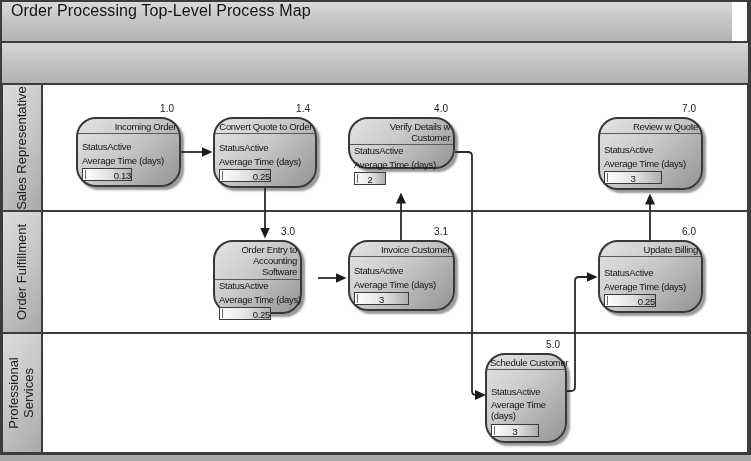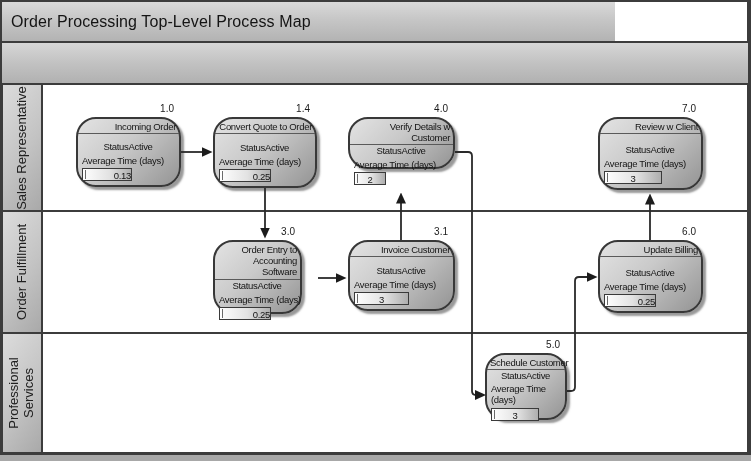--- a/index.html
+++ b/index.html
@@ -5,23 +5,23 @@
   html,body{margin:0;padding:0;background:#ffffff;}
   .stage{
     position:relative;width:751px;height:461px;overflow:hidden;
     font-family:"Liberation Sans", sans-serif;color:#1a1a1a;background:#ffffff;
     -webkit-font-smoothing:antialiased;
   }
   
   .hborder{position:absolute;left:0;width:751px;background:#3c3c3c;}
   .vborder{position:absolute;top:0;background:#3c3c3c;}
   .titlebar{
-    position:absolute;left:2px;top:2px;width:613px;height:39px;
+    position:absolute;left:2px;top:2px;width:730px;height:39px;
     background:linear-gradient(180deg,#d9d9d9 0%,#c6c6c6 45%,#b3b3b3 100%);
-    display:flex;align-items:center;padding-left:9px;box-sizing:border-box;
+    display:flex;padding-left:9px;box-sizing:border-box;
     font-size:16px;color:#141414;letter-spacing:0.1px;
   }
   .band2{
     position:absolute;left:2px;top:43px;width:746px;height:40px;
     background:linear-gradient(180deg,#d6d6d6 0%,#c2c2c2 50%,#b1b1b1 100%);
   }
   .lane-cell{
     position:absolute;left:3px;width:38px;
     background:linear-gradient(125deg,#dcdcdc 0%,#c3c3c3 55%,#a9a9a9 100%);
   }
@@ -39,21 +39,21 @@
     box-shadow:3px 3px 2px rgba(70,70,70,0.55);
     display:flex;flex-direction:column;
     font-size:9.5px;letter-spacing:-0.3px;color:#141414;
   }
   .ptitle{
     text-align:right;padding:2px 3px 1px 3px;border-bottom:1px solid #5a5a5a;
     line-height:1.18;white-space:nowrap;
   }
   .ptitle.twoline{white-space:normal;}
   .pbody{flex:1;display:flex;flex-direction:column;justify-content:flex-end;padding:0 5px 4px 4px;}
-  .prow{display:flex;justify-content:center;white-space:nowrap;}
+  .prow{display:flex;justify-content:flex-start;white-space:nowrap;}
   .pavg{margin-top:3px;white-space:nowrap;}
   .pavg.wrap{white-space:normal;line-height:1.15;}
   .pval{
     position:relative;margin-top:2px;height:13px;line-height:13px;box-sizing:border-box;
     border:1px solid #3a3a3a;
     background:linear-gradient(90deg,#ffffff 0%,#e2e2e2 55%,#aeaeae 100%);
   }
   .pval::before{content:"";position:absolute;left:2px;top:1px;bottom:1px;width:1px;background:#6a6a6a;}
   .val-left{text-align:right;padding-left:23px;}
   .val-center{text-align:center;}
@@ -127,21 +127,21 @@
         <span>Status</span>
         <span>Active</span>
       </div>
       <div class="pavg">Average Time (days)</div>
       <div class="pval val-center" style="width:32px;">2</div>
     </div>
   </div>
 
   <div class="pbox" style="left:598px;top:117px;width:105px;height:73px;">
     <div class="pnum">7.0</div>
-    <div class="ptitle">Review w Client</div>
+    <div class="ptitle">Review w Quote</div>
     <div class="pbody">
       <div class="prow">
         <span>Status</span>
         <span>Active</span>
       </div>
       <div class="pavg">Average Time (days)</div>
       <div class="pval val-center" style="width:58px;">3</div>
     </div>
   </div>
 
@@ -177,21 +177,21 @@
     <div class="pbody">
       <div class="prow">
         <span>Status</span>
         <span>Active</span>
       </div>
       <div class="pavg">Average Time (days)</div>
       <div class="pval val-left" style="width:52px;">0.25</div>
     </div>
   </div>
 
-  <div class="pbox" style="left:485px;top:353px;width:82px;height:67px;">
+  <div class="pbox" style="left:485px;top:353px;width:82px;height:90px;">
     <div class="pnum">5.0</div>
     <div class="ptitle">Schedule Customer</div>
     <div class="pbody">
       <div class="prow">
         <span>Status</span>
         <span>Active</span>
       </div>
       <div class="pavg wrap">Average Time (days)</div>
       <div class="pval val-center" style="width:48px;">3</div>
     </div>

